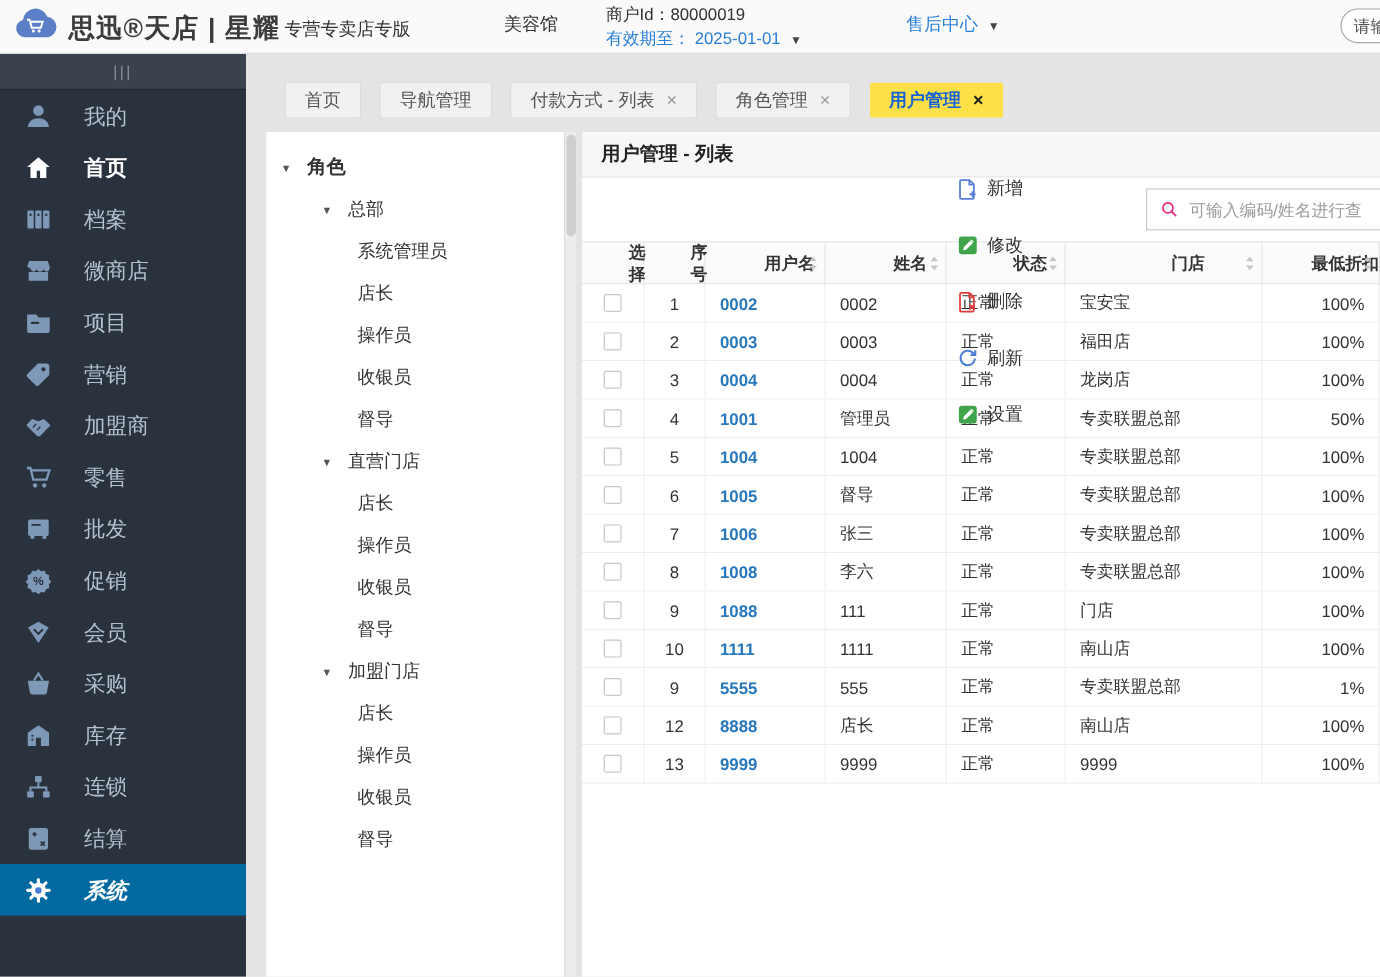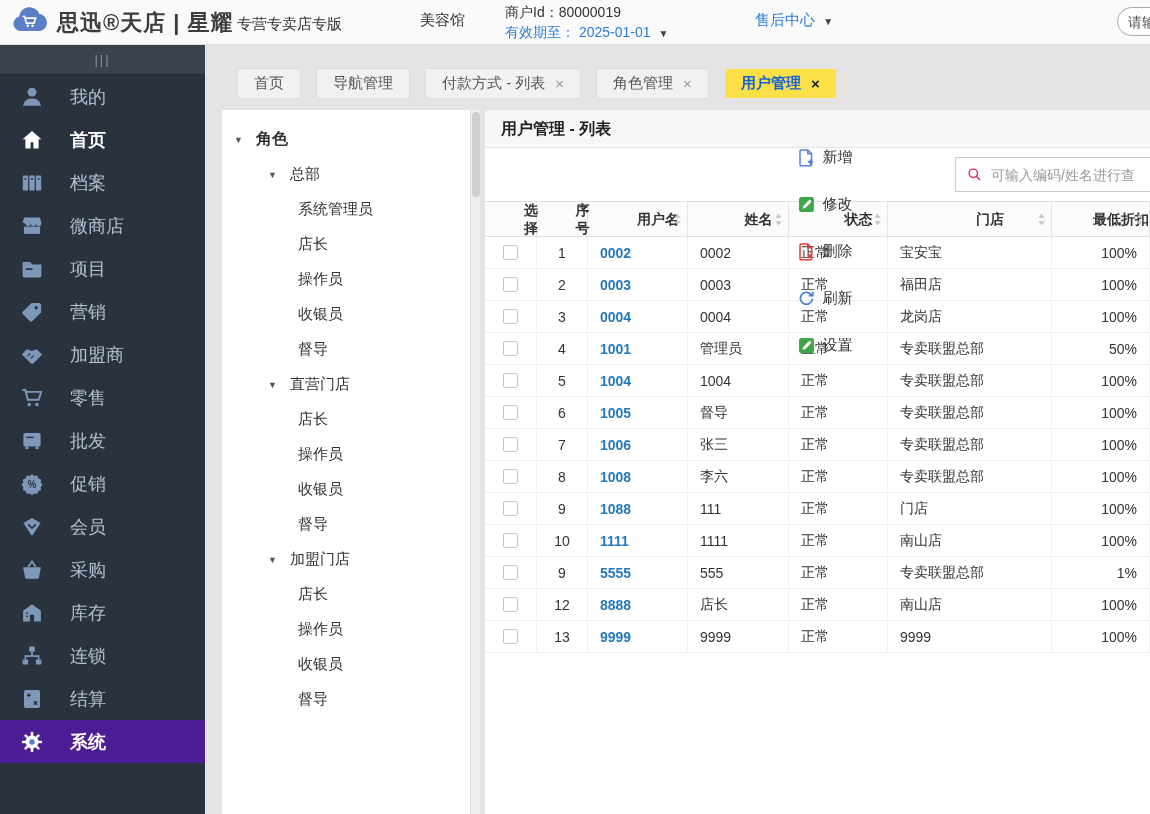--- a/index.html
+++ b/index.html
@@ -21,21 +21,21 @@
   .pill-input::placeholder { color:#555; }
 
   
   .sidebar { position:absolute; left:0; top:45px; width:205px; bottom:0; background:#2a323d; z-index:5; }
   .collapse-handle { height:30px; background:#39424d; border-bottom:1px solid #232a33; color:#8794a2; text-align:center; line-height:30px; font-size:13px; letter-spacing:2px; cursor:pointer; }
   .side-item { height:43px; display:flex; align-items:center; padding-left:20px; color:#b3c1d1; font-size:18px; cursor:pointer; }
   .side-item .side-icon { width:24px; height:24px; margin-right:26px; color:#7e98b8; flex:0 0 24px; }
   .side-item .side-icon svg { width:24px; height:24px; display:block; fill:#7e98b8; }
   .side-item.current { color:#fff; font-weight:bold; }
   .side-item.current .side-icon, .side-item.current .side-icon svg { color:#fff; fill:#fff; }
-  .side-item.selected { background:#4c1d95; color:#fff; font-weight:bold; }
+  .side-item.selected { background:#0369a1; color:#fff; font-weight:bold;font-style:italic; }
   .side-item.selected .side-icon, .side-item.selected .side-icon svg { color:#fff; fill:#fff; }
 
   
   .tabbar { position:absolute; left:237px; top:68px; display:flex; gap:15px; z-index:3; }
   .tab { height:31px; padding:0 16px; background:#f1f1f1; border:1px solid #dcdcdc; border-radius:3px; display:flex; align-items:center; gap:10px; font-size:15px; color:#555; cursor:pointer; white-space:nowrap; }
   .tab .tab-x { color:#999; font-size:15px; line-height:1; }
   .tab.active { background:#fde047; border-color:#e4e4e4; color:#1463d6; font-weight:bold; }
   .tab.active .tab-x { color:#222; font-weight:bold; }
 
   

